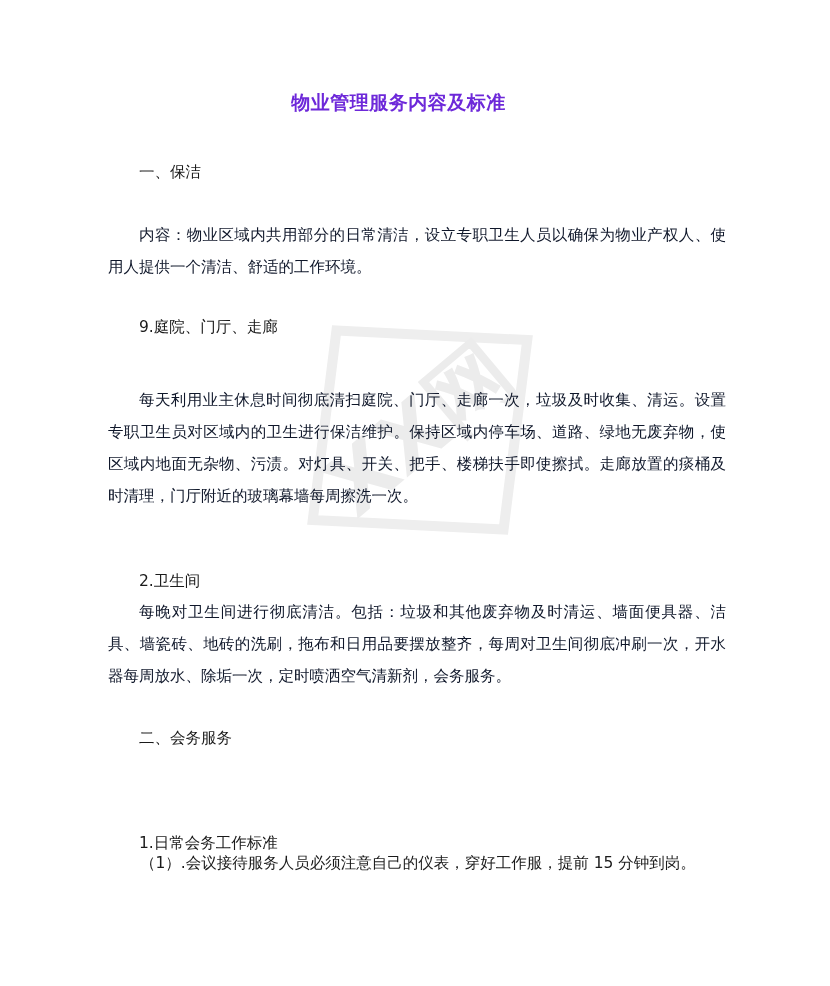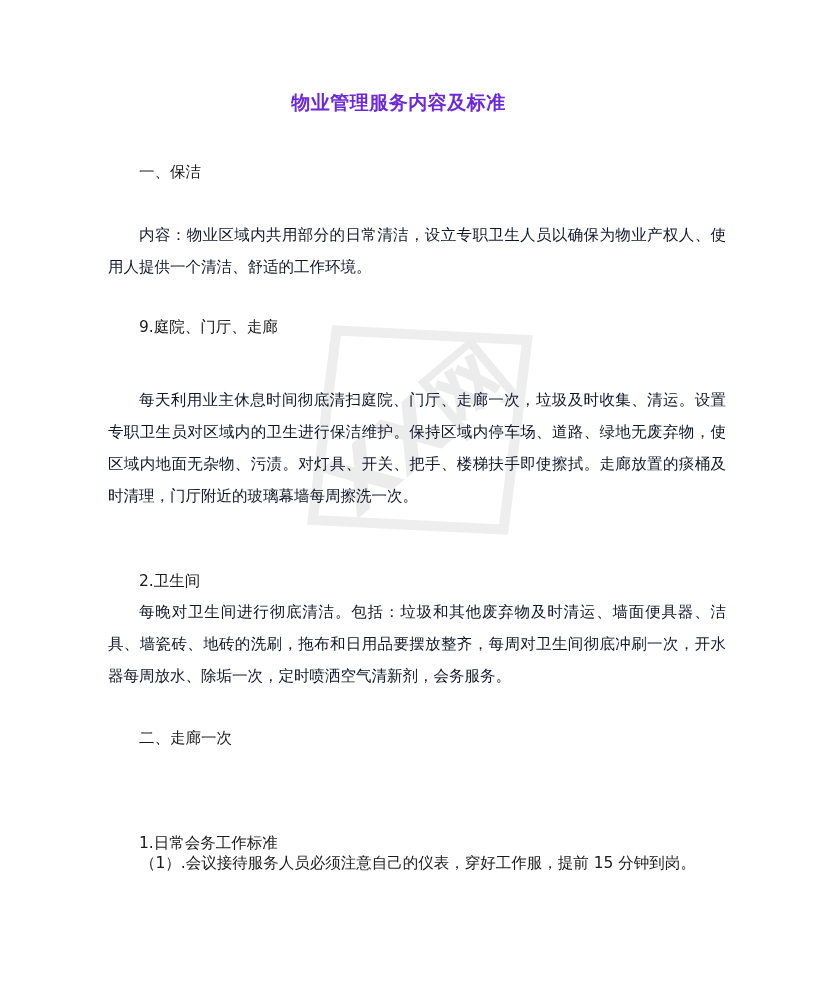--- a/index.html
+++ b/index.html
@@ -46,19 +46,19 @@
   <div class="para" style="top:219px;">内容：物业区域内共用部分的日常清洁，设立专职卫生人员以确保为物业产权人、使用人提供一个清洁、舒适的工作环境。</div>
 
   <div class="line" style="left:139px; top:317px;">9.庭院、门厅、走廊</div>
 
   <div class="para" style="top:384px;">每天利用业主休息时间彻底清扫庭院、门厅、走廊一次，垃圾及时收集、清运。设置专职卫生员对区域内的卫生进行保洁维护。保持区域内停车场、道路、绿地无废弃物，使区域内地面无杂物、污渍。对灯具、开关、把手、楼梯扶手即使擦拭。走廊放置的痰桶及时清理，门厅附近的玻璃幕墙每周擦洗一次。</div>
 
   <div class="line" style="left:139px; top:539px;margin-top:32px;">2.卫生间</div>
 
   <div class="para" style="top:596px;">每晚对卫生间进行彻底清洁。包括：垃圾和其他废弃物及时清运、墙面便具器、洁具、墙瓷砖、地砖的洗刷，拖布和日用品要摆放整齐，每周对卫生间彻底冲刷一次，开水器每周放水、除垢一次，定时喷洒空气清新剂，会务服务。</div>
 
-  <div class="line" style="left:139px; top:728px;">二、走廊一次</div>
+  <div class="line" style="left:139px; top:728px;">二、会务服务</div>
 
   <div class="line" style="left:139px; top:833px;">1.日常会务工作标准</div>
 
   <div class="line" style="left:140px; top:853px;">（1）.会议接待服务人员必须注意自己的仪表，穿好工作服，提前 15 分钟到岗。</div>
 
 </div>
 
 </body></html>

